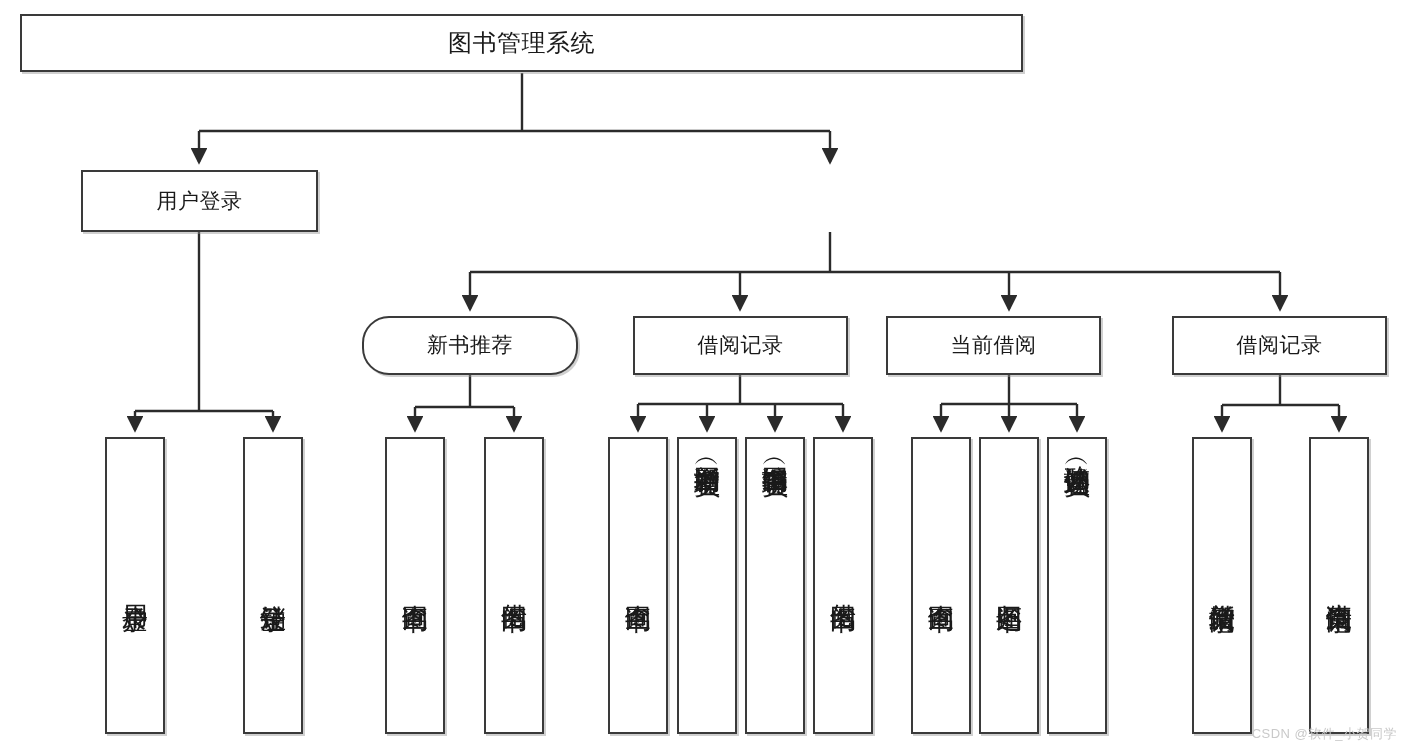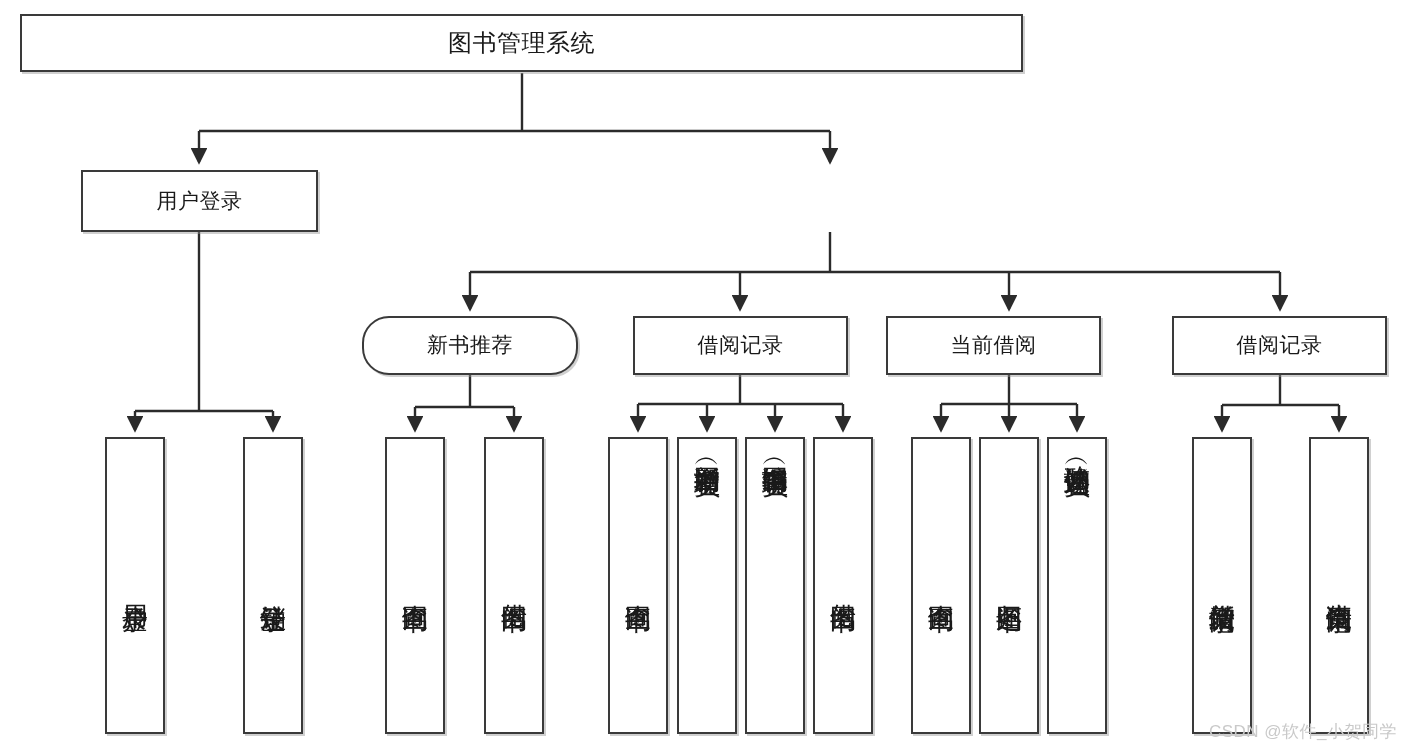--- a/index.html
+++ b/index.html
@@ -57,21 +57,21 @@
     letter-spacing:1px;
     white-space:pre;
     max-height:280px;
   }
   .node.vert.tall .label{ max-height:285px; }
   .node.vert.center{ align-items:center; padding-top:0; }
   .watermark{
     position:absolute;
     right:8px;
     bottom:4px;
-    font-size:17px;
+    font-size:13px;
     color:#c9c9c9;
     letter-spacing:.5px;
     white-space:nowrap;
     user-select:none;
   }
 </style>
 </head>
 <body>
 
 <div id="canvas">

